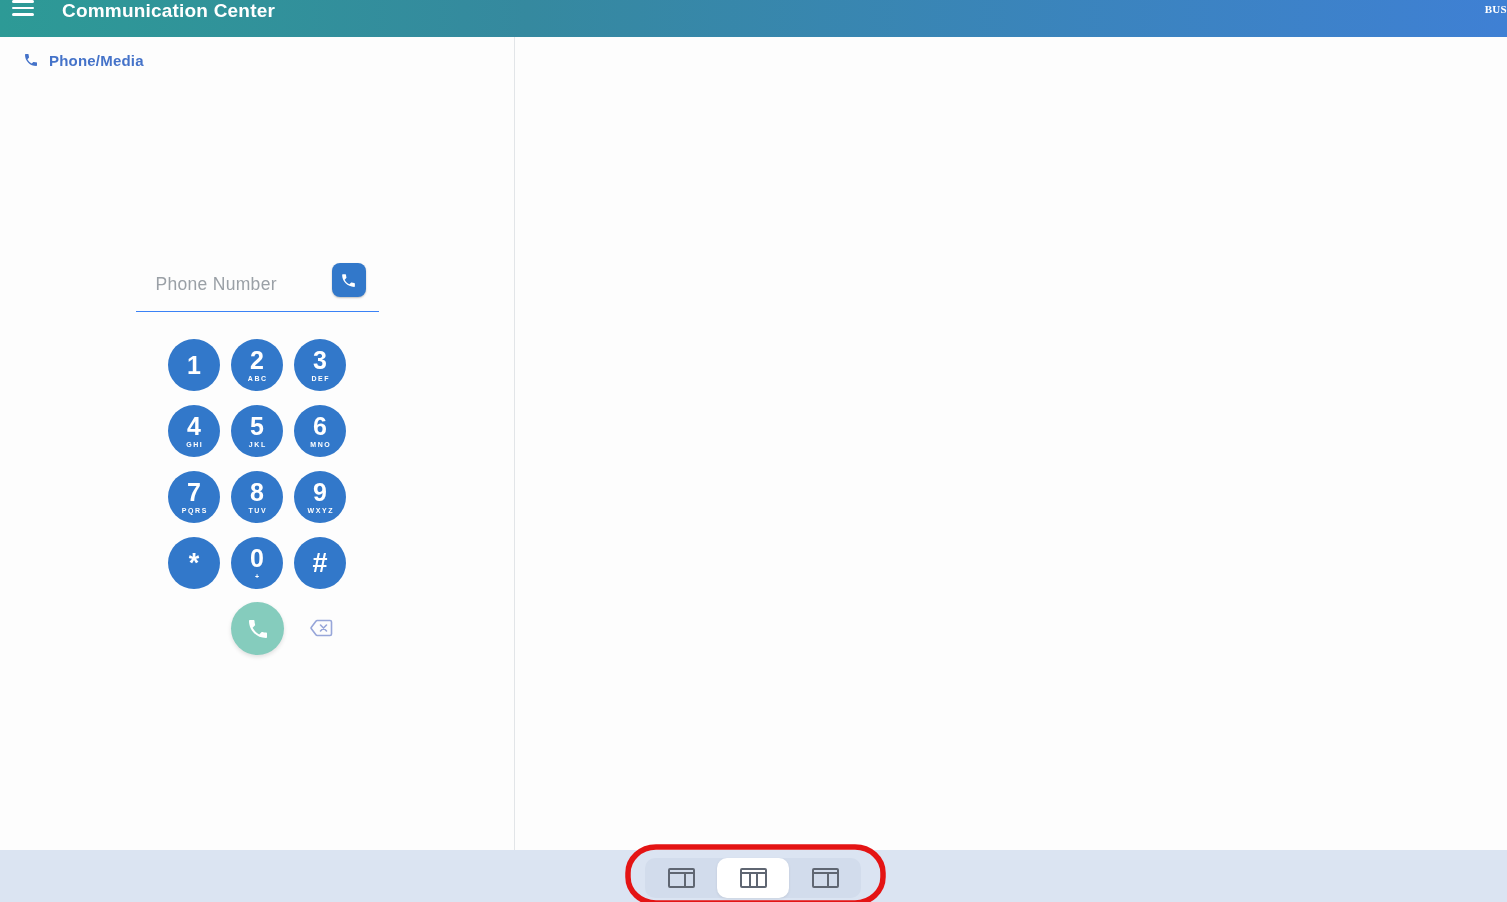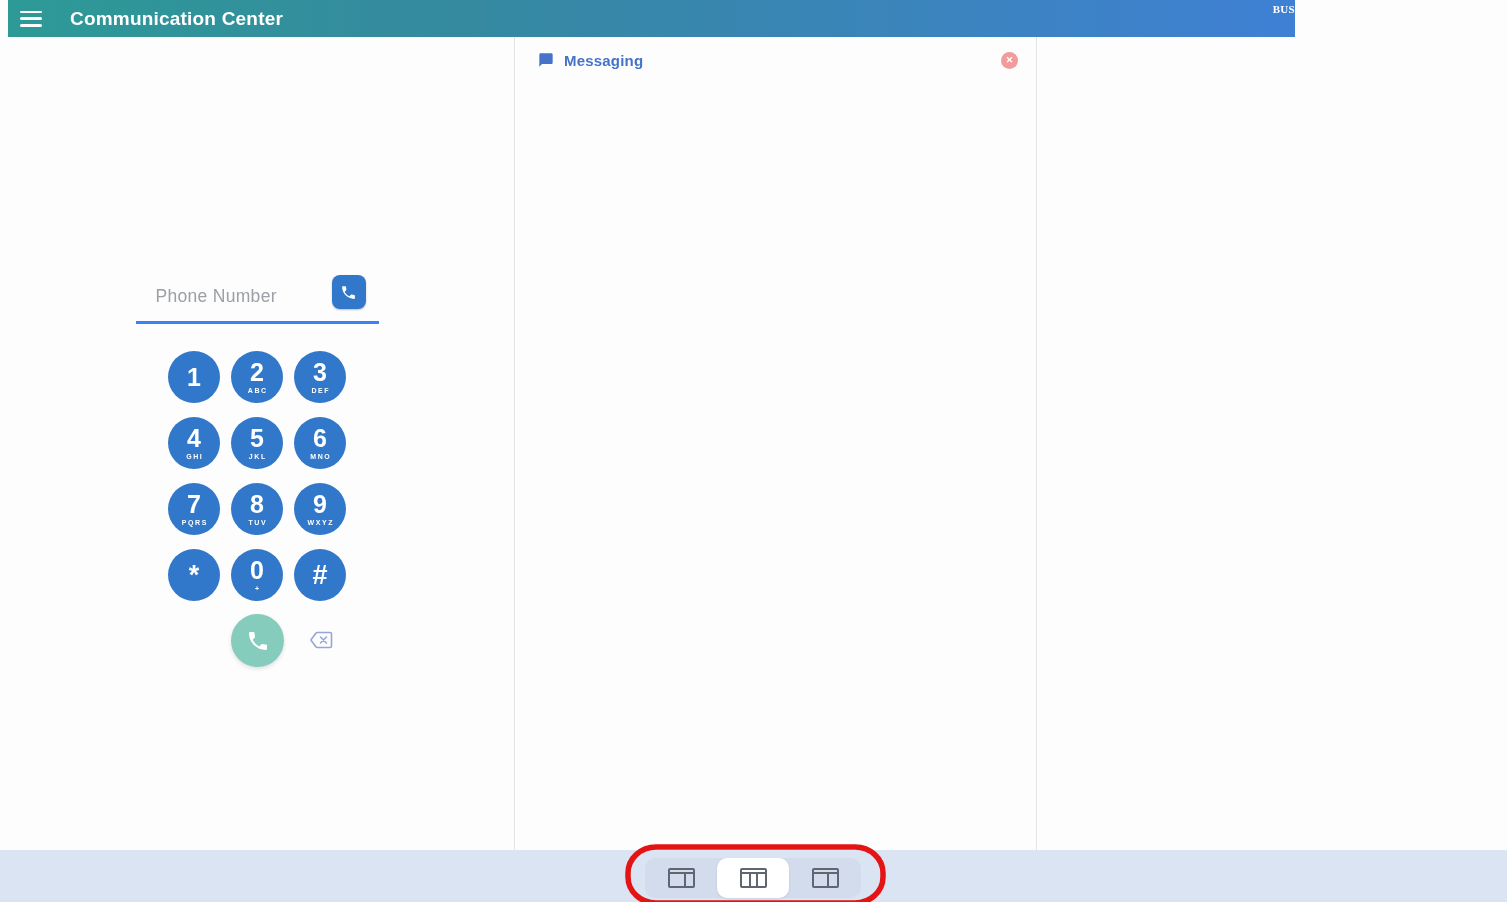--- a/index.html
+++ b/index.html
@@ -1,22 +1,22 @@
 <!DOCTYPE html>
 <html><head>
 <meta charset="utf-8">
 <style>
   * { margin:0; padding:0; box-sizing:border-box; }
   html,body { width:1507px; height:902px; overflow:hidden; background:#fdfdfd;
     font-family:"Liberation Sans", sans-serif; }
 
   
-  .appbar { position:absolute; left:8px; top:0; width:1287px; height:37px;
+  .appbar { position:absolute; left:0; top:0; width:1507px; height:37px;
     background:linear-gradient(90deg,#2d9a96 0%,#35899f 35%,#3f80d4 100%);
-    display:flex; align-items:center; }
+    display:flex; }
   .hamburger { width:22px; height:16px; margin-left:12px; display:flex; flex-direction:column;
     justify-content:space-between; cursor:pointer; }
   .hamburger span { display:block; height:2.6px; background:#fff; border-radius:2px; }
   .appbar-title { color:#fff; font-size:19px; font-weight:bold; margin-left:28px; letter-spacing:.2px; }
   .appbar-status { position:absolute; right:0; top:3px; color:#fff; font-size:11px;
     font-weight:bold; letter-spacing:.3px; white-space:nowrap;font-family:Liberation Serif, serif; }
 
   
   .columns { position:absolute; left:0; top:37px; width:1507px; height:813px; display:flex; background:#fdfdfd; }
   .col { position:relative; height:100%; }
@@ -28,22 +28,22 @@
   .panel-title { color:#4573c9; font-size:15px; font-weight:bold; margin-left:10px; letter-spacing:.2px; }
   .panel-icon { width:17px; height:17px; display:flex; align-items:center; justify-content:center; }
   .bars-icon { display:flex; flex-direction:column; justify-content:space-between; width:17px; height:15px; }
   .bars-icon span { height:2.6px; background:#4573c9; border-radius:1px; }
   .close-btn { position:absolute; right:18px; top:15px; width:17px; height:17px; border-radius:50%;
     background:#f09c9c; color:#fff; font-size:9px; font-weight:bold; display:flex;
     align-items:center; justify-content:center; cursor:pointer; line-height:1; }
 
   
   .dialpad { position:absolute; top:213px; left:0; width:100%; }
-  .phone-row { width:243px; margin:16px auto; position:relative; height:58px;
-    border-bottom:3px solid #3b82f6; }
+  .phone-row { width:243px; margin:4px auto; position:relative; height:58px;
+    border-bottom:1px solid #3b82f6; }
   .phone-input { position:absolute; left:20px; top:10px; width:170px; height:40px; border:none;
     outline:none; background:transparent; font-size:17.5px; color:#555;
     font-family:"Liberation Sans", sans-serif; }
   .phone-input::placeholder { color:#9aa0a6; letter-spacing:.3px; }
   .dial-call-sm { position:absolute; right:13px; top:9px; width:34px; height:34px; border:none;
     border-radius:8px; background:#3278ca; cursor:pointer; display:flex; align-items:center;
     justify-content:center; box-shadow:0 1px 2px rgba(0,0,0,.25); }
 
   .keys-grid { width:178px; margin:27px auto 0 auto; display:grid;
     grid-template-columns:repeat(3,52px); grid-auto-rows:52px; column-gap:11px; row-gap:14px; }
@@ -86,20 +86,28 @@
       <span></span>
       <span></span>
   </div>
   <div class="appbar-title">Communication Center</div>
   <div class="appbar-status">BUS</div>
 </div>
 
 <div class="columns">
 
   <div class="col col-phone">
+    <div class="panel-head">
+      <span class="panel-icon">
+        <svg width="16" height="16" viewBox="0 0 24 24">
+            <path fill="#4573c9" d="M6.62 10.79c1.44 2.83 3.76 5.14 6.59 6.59l2.2-2.2c.27-.27.67-.36 1.02-.24 1.12.37 2.33.57 3.57.57.55 0 1 .45 1 1V20c0 .55-.45 1-1 1-9.39 0-17-7.61-17-17 0-.55.45-1 1-1h3.5c.55 0 1 .45 1 1 0 1.25.2 2.45.57 3.57.11.35.03.74-.25 1.02l-2.2 2.2z"></path>
+          </svg>
+      </span>
+      <span class="panel-title">Phone/Media</span>
+    </div>
 
     <div class="dialpad">
       <div class="phone-row">
         <input class="phone-input" type="text" placeholder="Phone Number" style="">
         <button class="dial-call-sm">
           <svg width="17" height="17" viewBox="0 0 24 24">
               <path fill="#ffffff" d="M6.62 10.79c1.44 2.83 3.76 5.14 6.59 6.59l2.2-2.2c.27-.27.67-.36 1.02-.24 1.12.37 2.33.57 3.57.57.55 0 1 .45 1 1V20c0 .55-.45 1-1 1-9.39 0-17-7.61-17-17 0-.55.45-1 1-1h3.5c.55 0 1 .45 1 1 0 1.25.2 2.45.57 3.57.11.35.03.74-.25 1.02l-2.2 2.2z"></path>
             </svg>
         </button>
       </div>
@@ -161,31 +169,20 @@
         <button class="backspace">
           <svg width="24" height="24" viewBox="0 0 24 24" fill="none" stroke="#97a6d9" stroke-width="1.6">
             <path d="M21 4.5H8.2c-.5 0-1 .25-1.3.65L2.2 11.4c-.25.36-.25.84 0 1.2l4.7 6.25c.3.4.8.65 1.3.65H21c.83 0 1.5-.67 1.5-1.5v-12c0-.83-.67-1.5-1.5-1.5z"></path>
             <path d="M11.5 9l6 6M17.5 9l-6 6" stroke-linecap="round"></path>
           </svg>
         </button>
       </div>
     </div>
   </div>
 
-  <div class="col col-msg">
-    <div class="panel-head">
-      <span class="panel-icon">
-        <svg width="16" height="16" viewBox="0 0 24 24">
-            <path fill="#4573c9" d="M20 2H4c-1.1 0-2 .9-2 2v18l4-4h14c1.1 0 2-.9 2-2V4c0-1.1-.9-2-2-2z"></path>
-          </svg>
-      </span>
-      <span class="panel-title">Messaging</span>
-      <span class="close-btn">✕</span>
-    </div>
-  </div>
 
 </div>
 
 <div class="footer">
   <div class="seg" id="seg">
       <button class="seg-btn">
         <span class="layout-icon">
           <span class="v" style="left: 64%;"></span>
         </span>
       </button>

